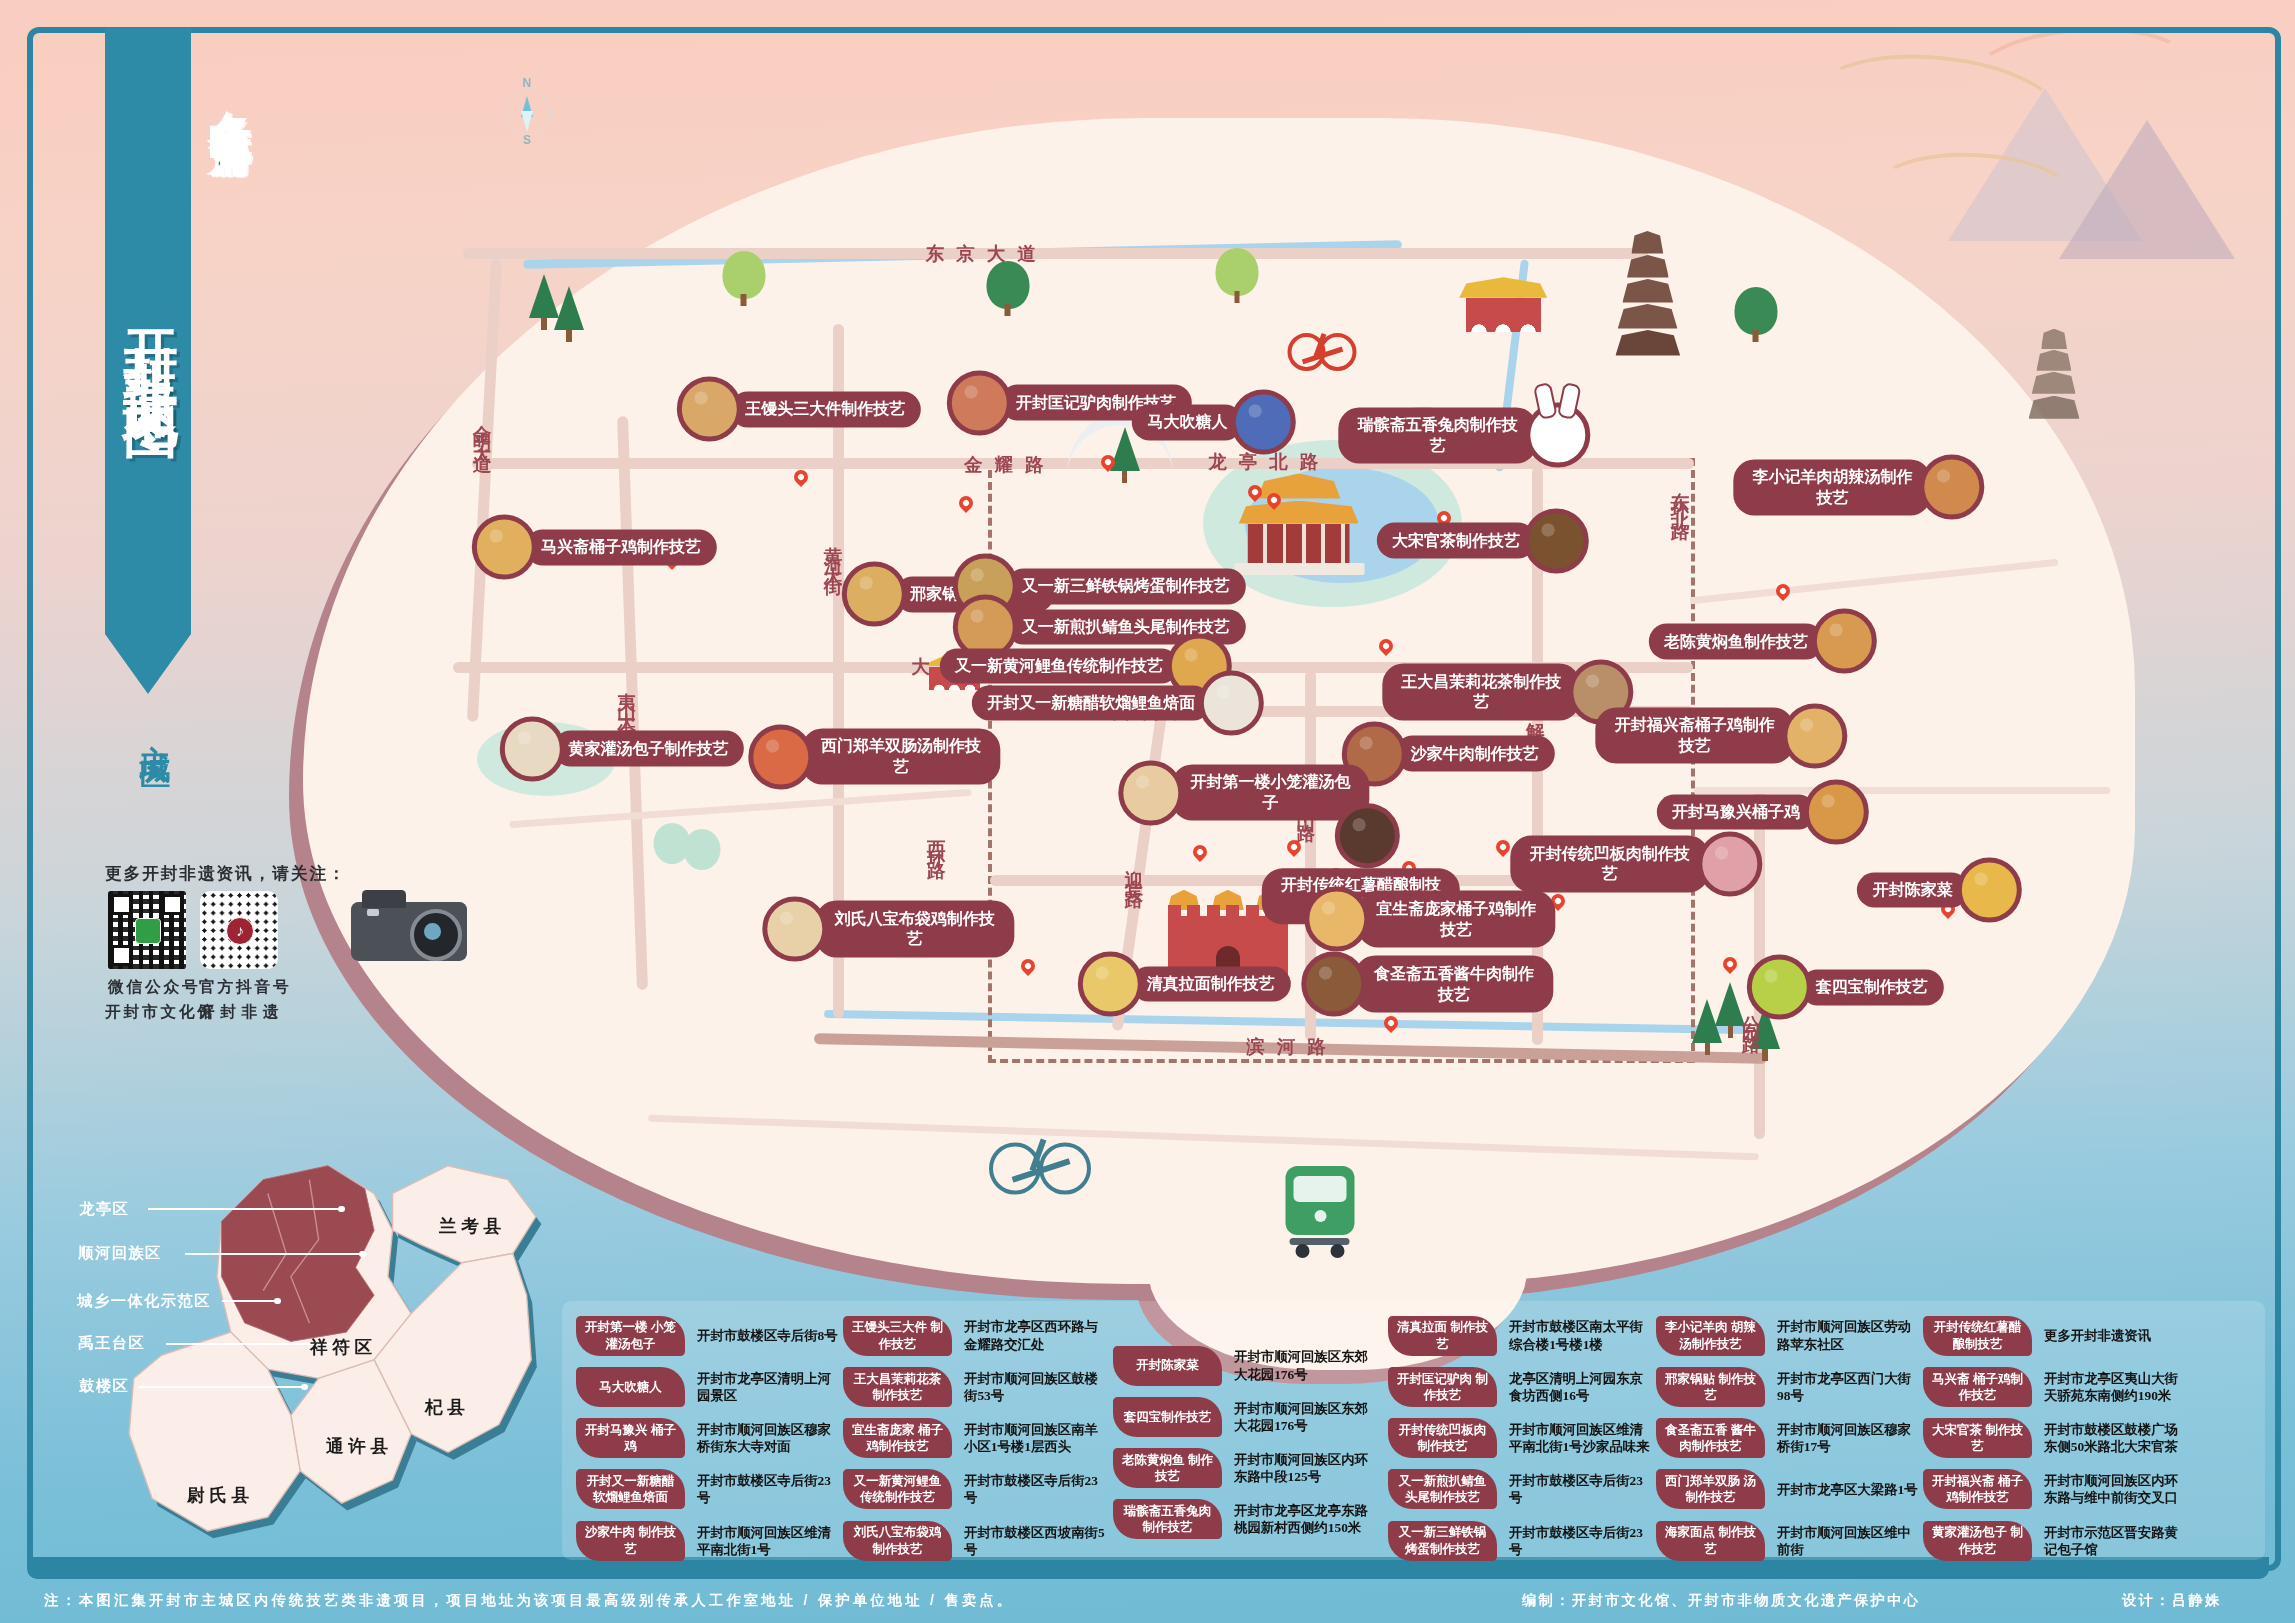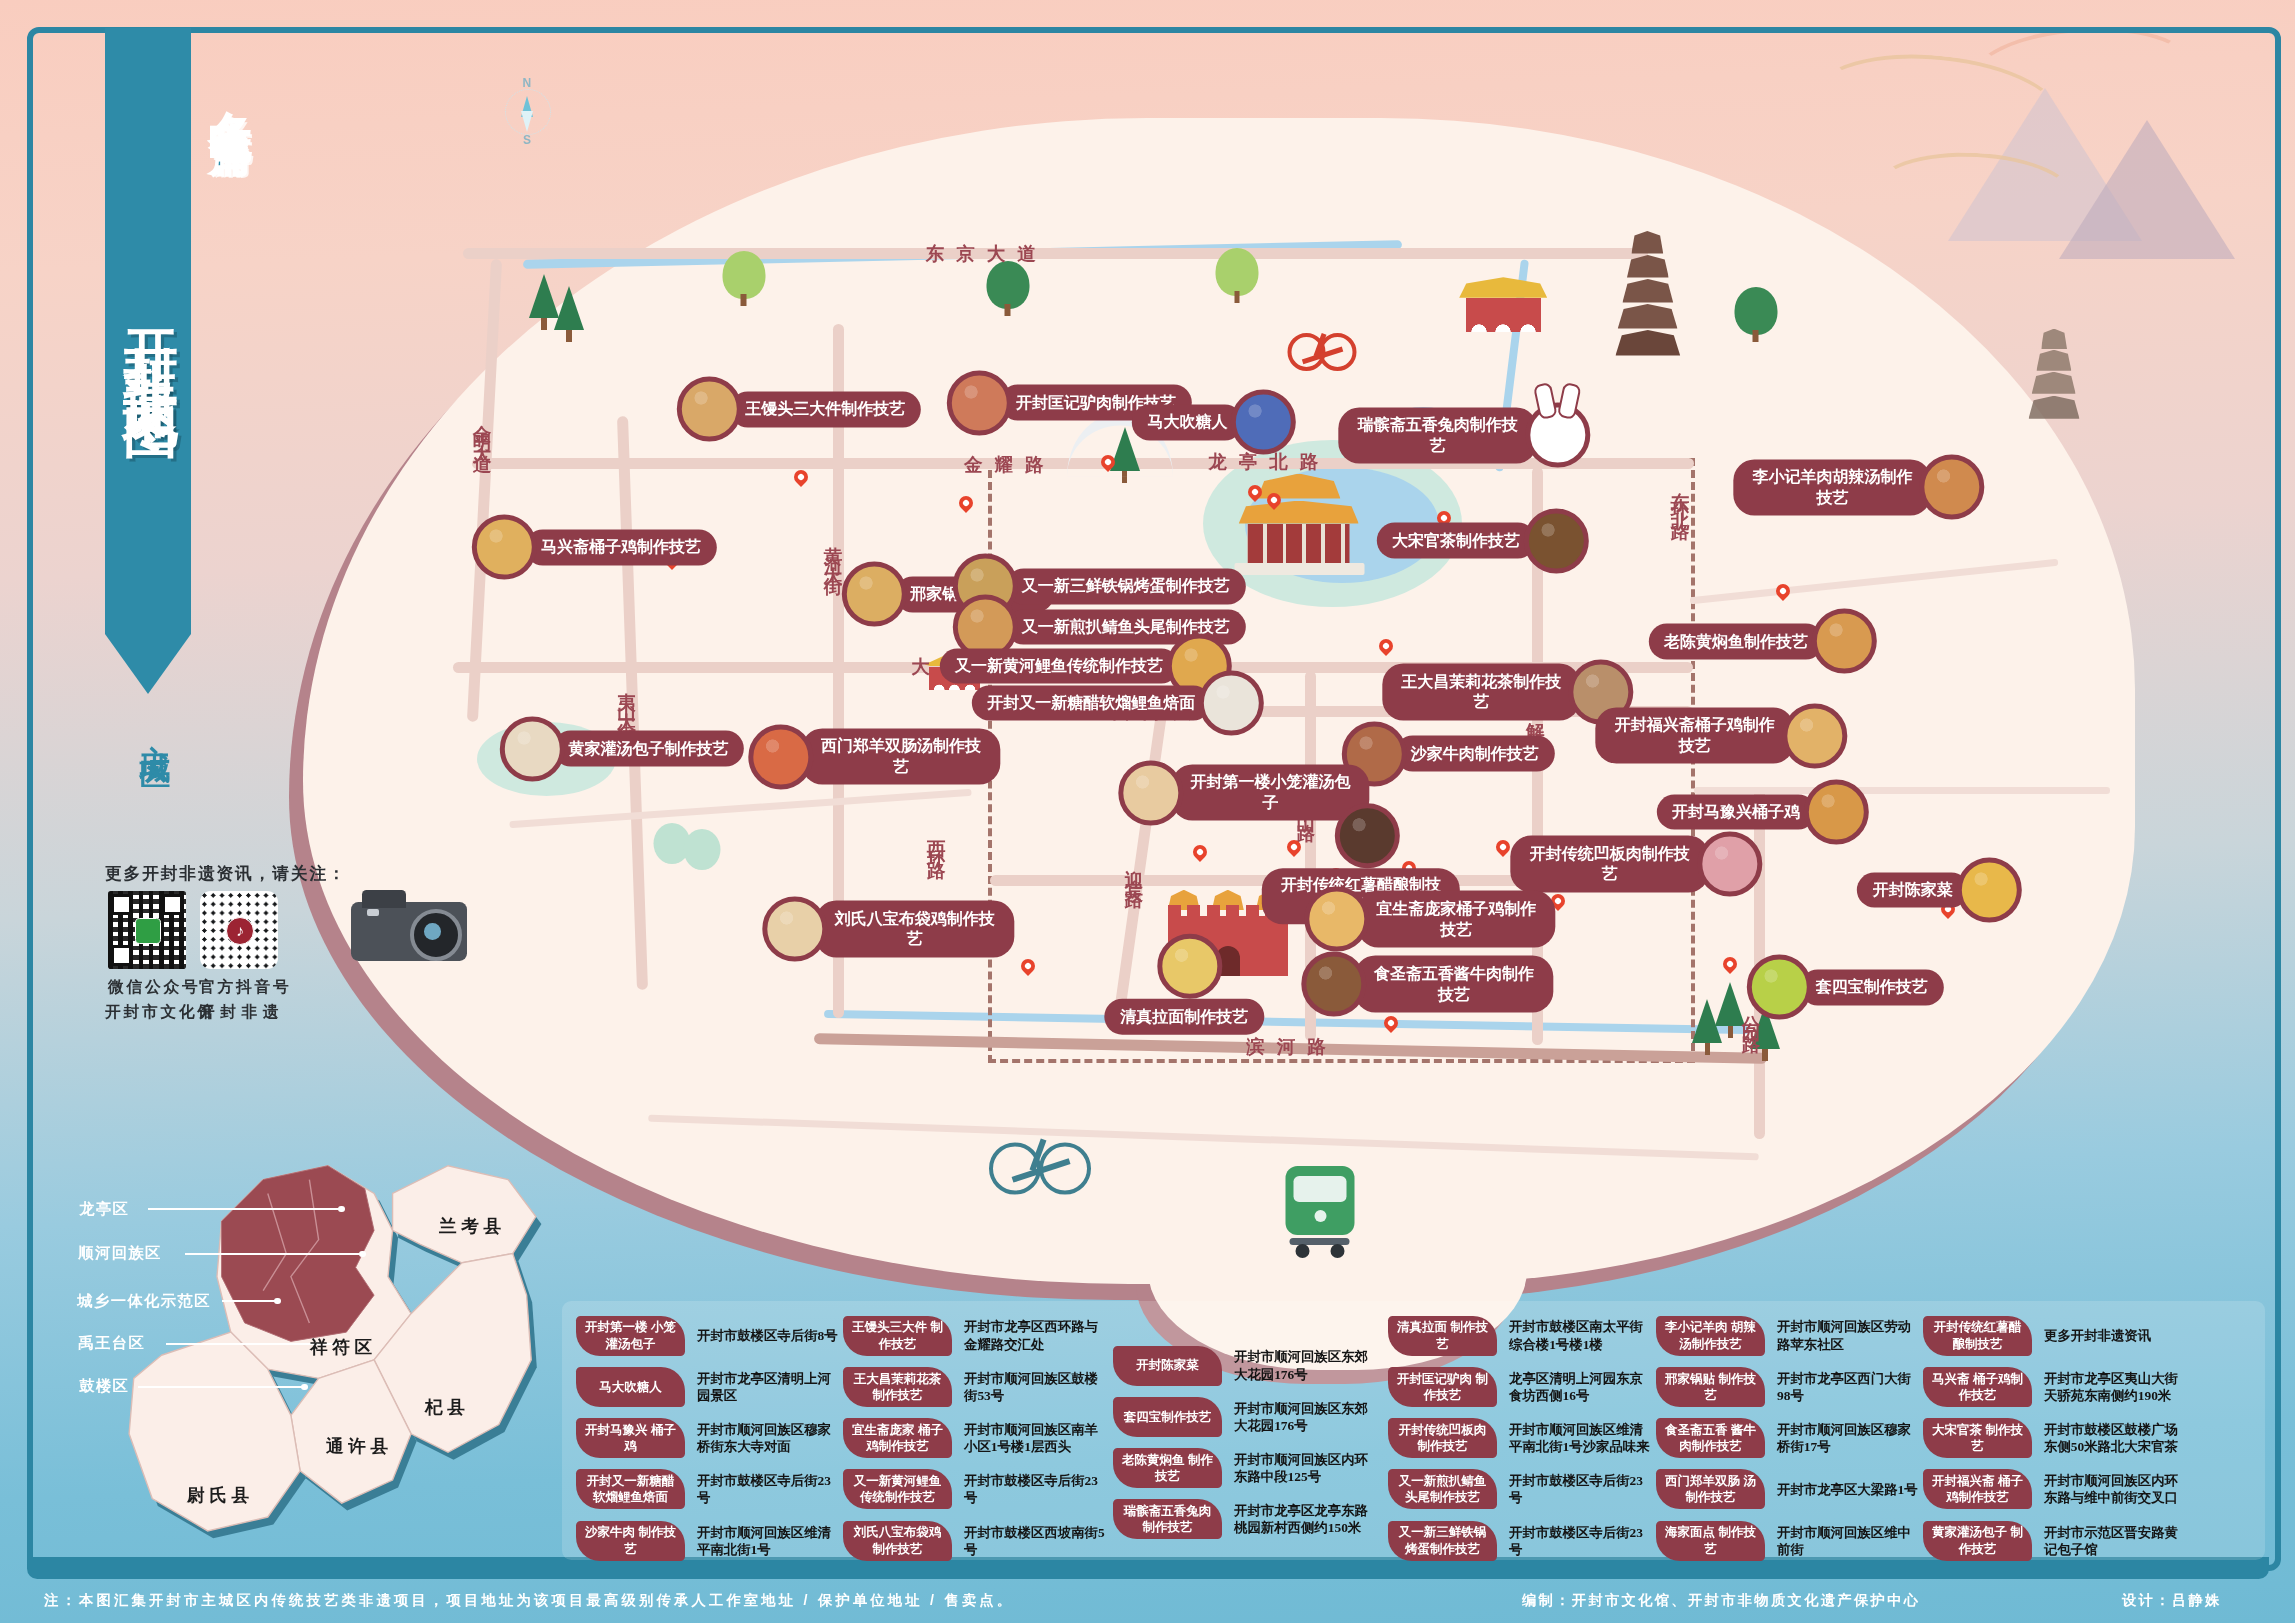--- a/index.html
+++ b/index.html
@@ -403,21 +403,21 @@
       <span class="poi-label">开封传统凹板肉制作技艺</span>
     </div>
     <div class="poi" style="left: 62.3%; top: 56.6%; --cc: #e8b868; position: absolute;">
       <span class="poi-circle"></span>
       <span class="poi-label">宜生斋庞家桶子鸡制作技艺</span>
     </div>
     <div class="poi" style="left: 38.7%; top: 57.2%; --cc: #e8d0a8; position: absolute;">
       <span class="poi-circle"></span>
       <span class="poi-label">刘氏八宝布袋鸡制作技艺</span>
     </div>
-    <div class="poi" style="left: 51.6%; top: 60.6%; --cc: #e8c868; position: absolute; flex-direction: column;">
+    <div class="poi" style="left: 51.6%; top: 60.6%; --cc: #e8c868; position: absolute;">
       <span class="poi-circle"></span>
       <span class="poi-label">清真拉面制作技艺</span>
     </div>
     <div class="poi" style="left: 62.2%; top: 60.6%; --cc: #8a5a3a; position: absolute;">
       <span class="poi-circle"></span>
       <span class="poi-label">食圣斋五香酱牛肉制作技艺</span>
     </div>
     <div class="poi c-right" style="left: 84.5%; top: 54.8%; --cc: #e8b84a; position: absolute;">
       <span class="poi-circle"></span>
       <span class="poi-label">开封陈家菜</span>

